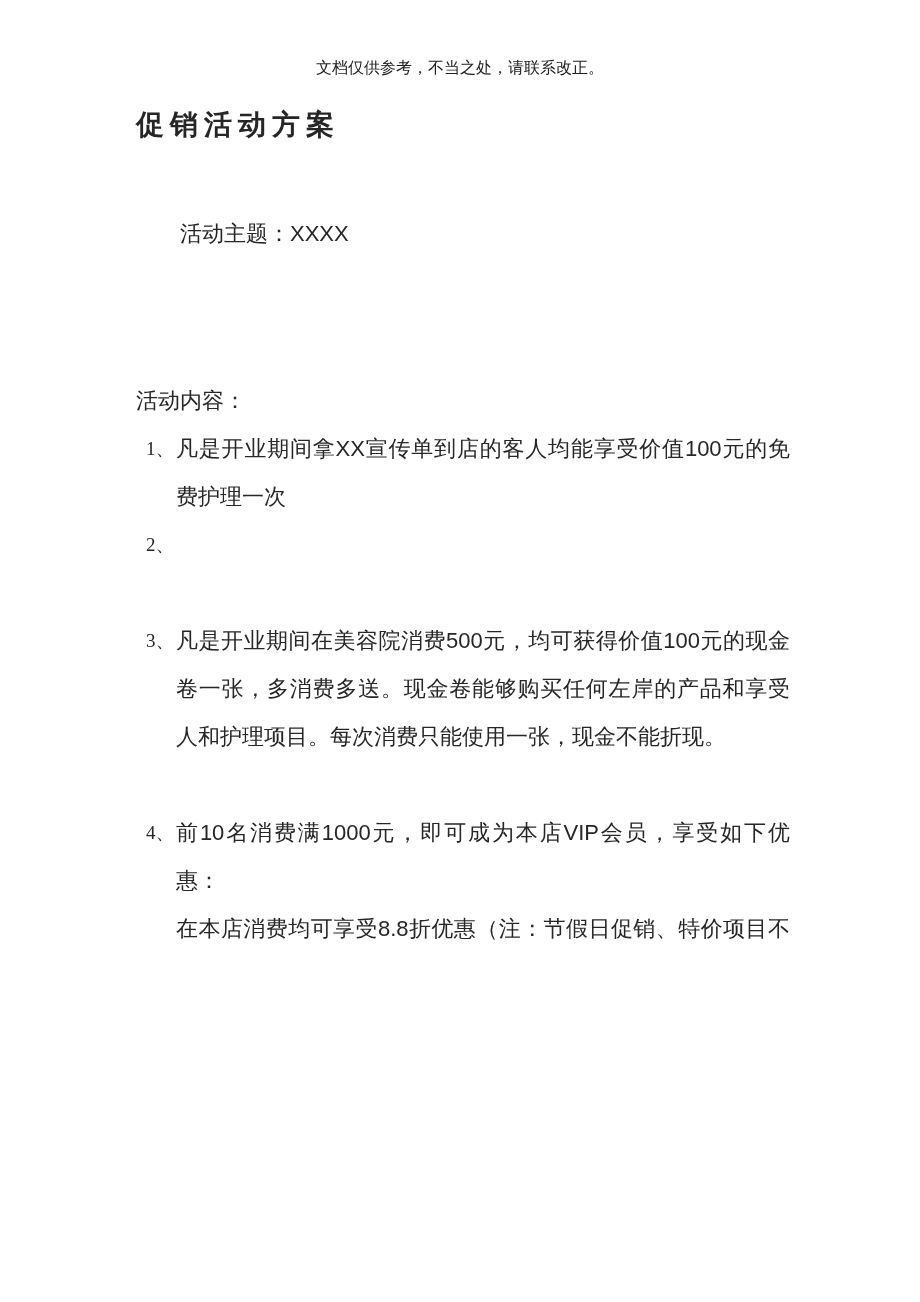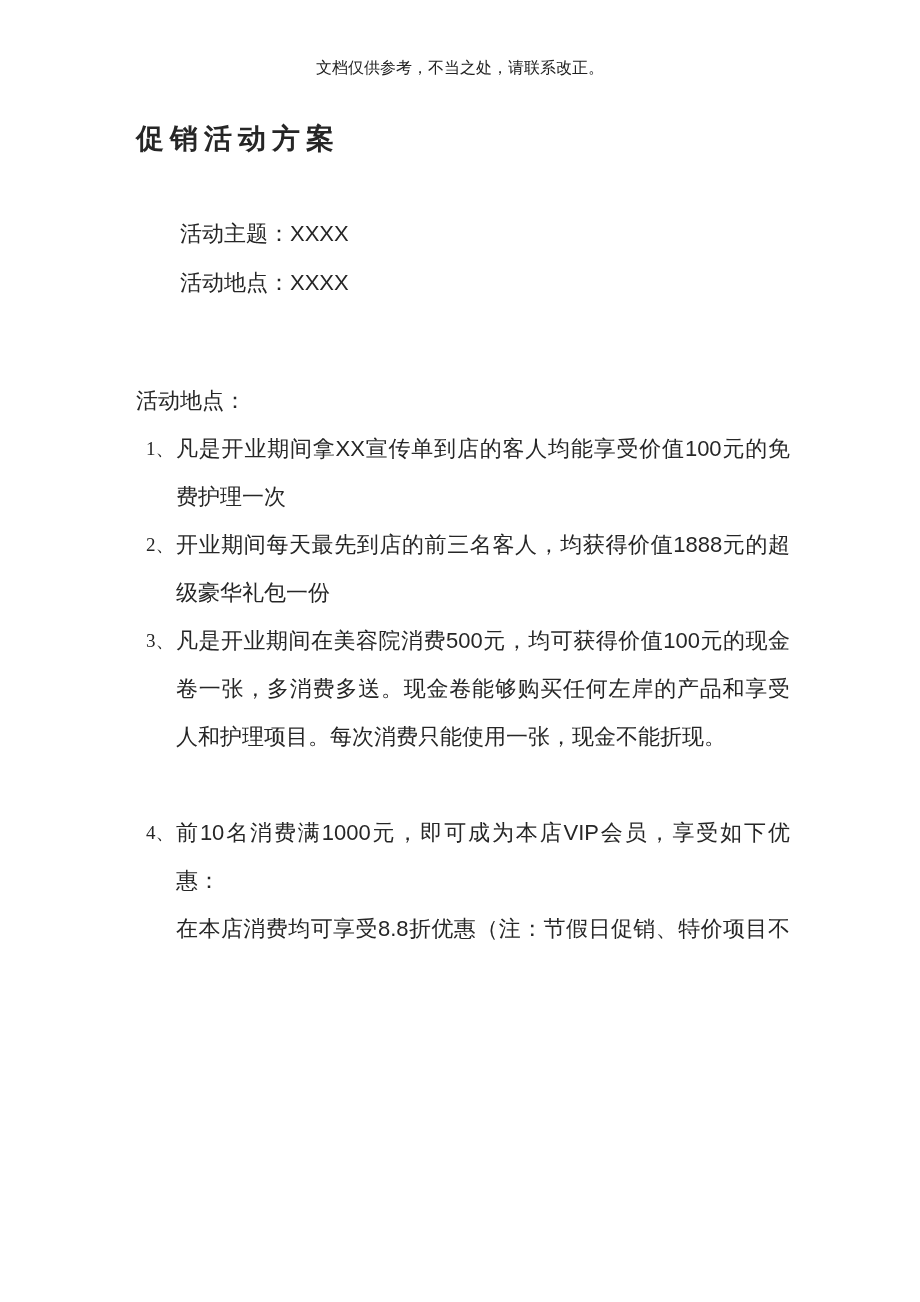--- a/index.html
+++ b/index.html
@@ -27,21 +27,21 @@
     left: 206px;
     font-size: 46px;
     letter-spacing: 3px;
     color: #d9d9d9;
     z-index: 0;
     line-height: 1;
     white-space: nowrap;
   }
   .doc-title {
     position: absolute;
-    top: 122px; left: 136px;
+    top: 108px; left: 136px;
     font-size: 28px;
     line-height: 34px;
     font-weight: 600;
     letter-spacing: 6px;
     z-index: 1;
   }
   .fields {
     position: absolute;
     top: 209px; left: 136px; width: 658px;
     font-size: 22px;
@@ -108,35 +108,33 @@
 
 <div class="page">
 
   <div class="header-note">文档仅供参考，不当之处，请联系改正。</div>
 
 
   <div class="doc-title">促销活动方案</div>
 
   <div class="fields">
     <div>活动主题：XXXX</div>
-    <div>活动地点：XXXX</div>
   </div>
 
-  <div class="content-label">活动地点：</div>
+  <div class="content-label">活动内容：</div>
 
   <div class="items">
 
     <div class="list-item mh96">
       <span class="num">1、</span>
       <span>凡是开业期间拿XX宣传单到店的客人均能享受价值100元的免费护理一次</span>
     </div>
 
     <div class="list-item mh96">
       <span class="num">2、</span>
-      <span>开业期间每天最先到店的前三名客人，均获得价值1888元的超级豪华礼包一份</span>
     </div>
 
     <div class="list-item mh192">
       <span class="num">3、</span>
       <span>凡是开业期间在美容院消费500元，均可获得价值100元的现金卷一张，多消费多送。现金卷能够购买任何左岸的产品和享受人和护理项目。每次消费只能使用一张，现金不能折现。</span>
     </div>
 
     <div class="list-item mh96">
       <span class="num">4、</span>
       <span>前10名消费满1000元，即可成为本店VIP会员，享受如下优惠：</span>

